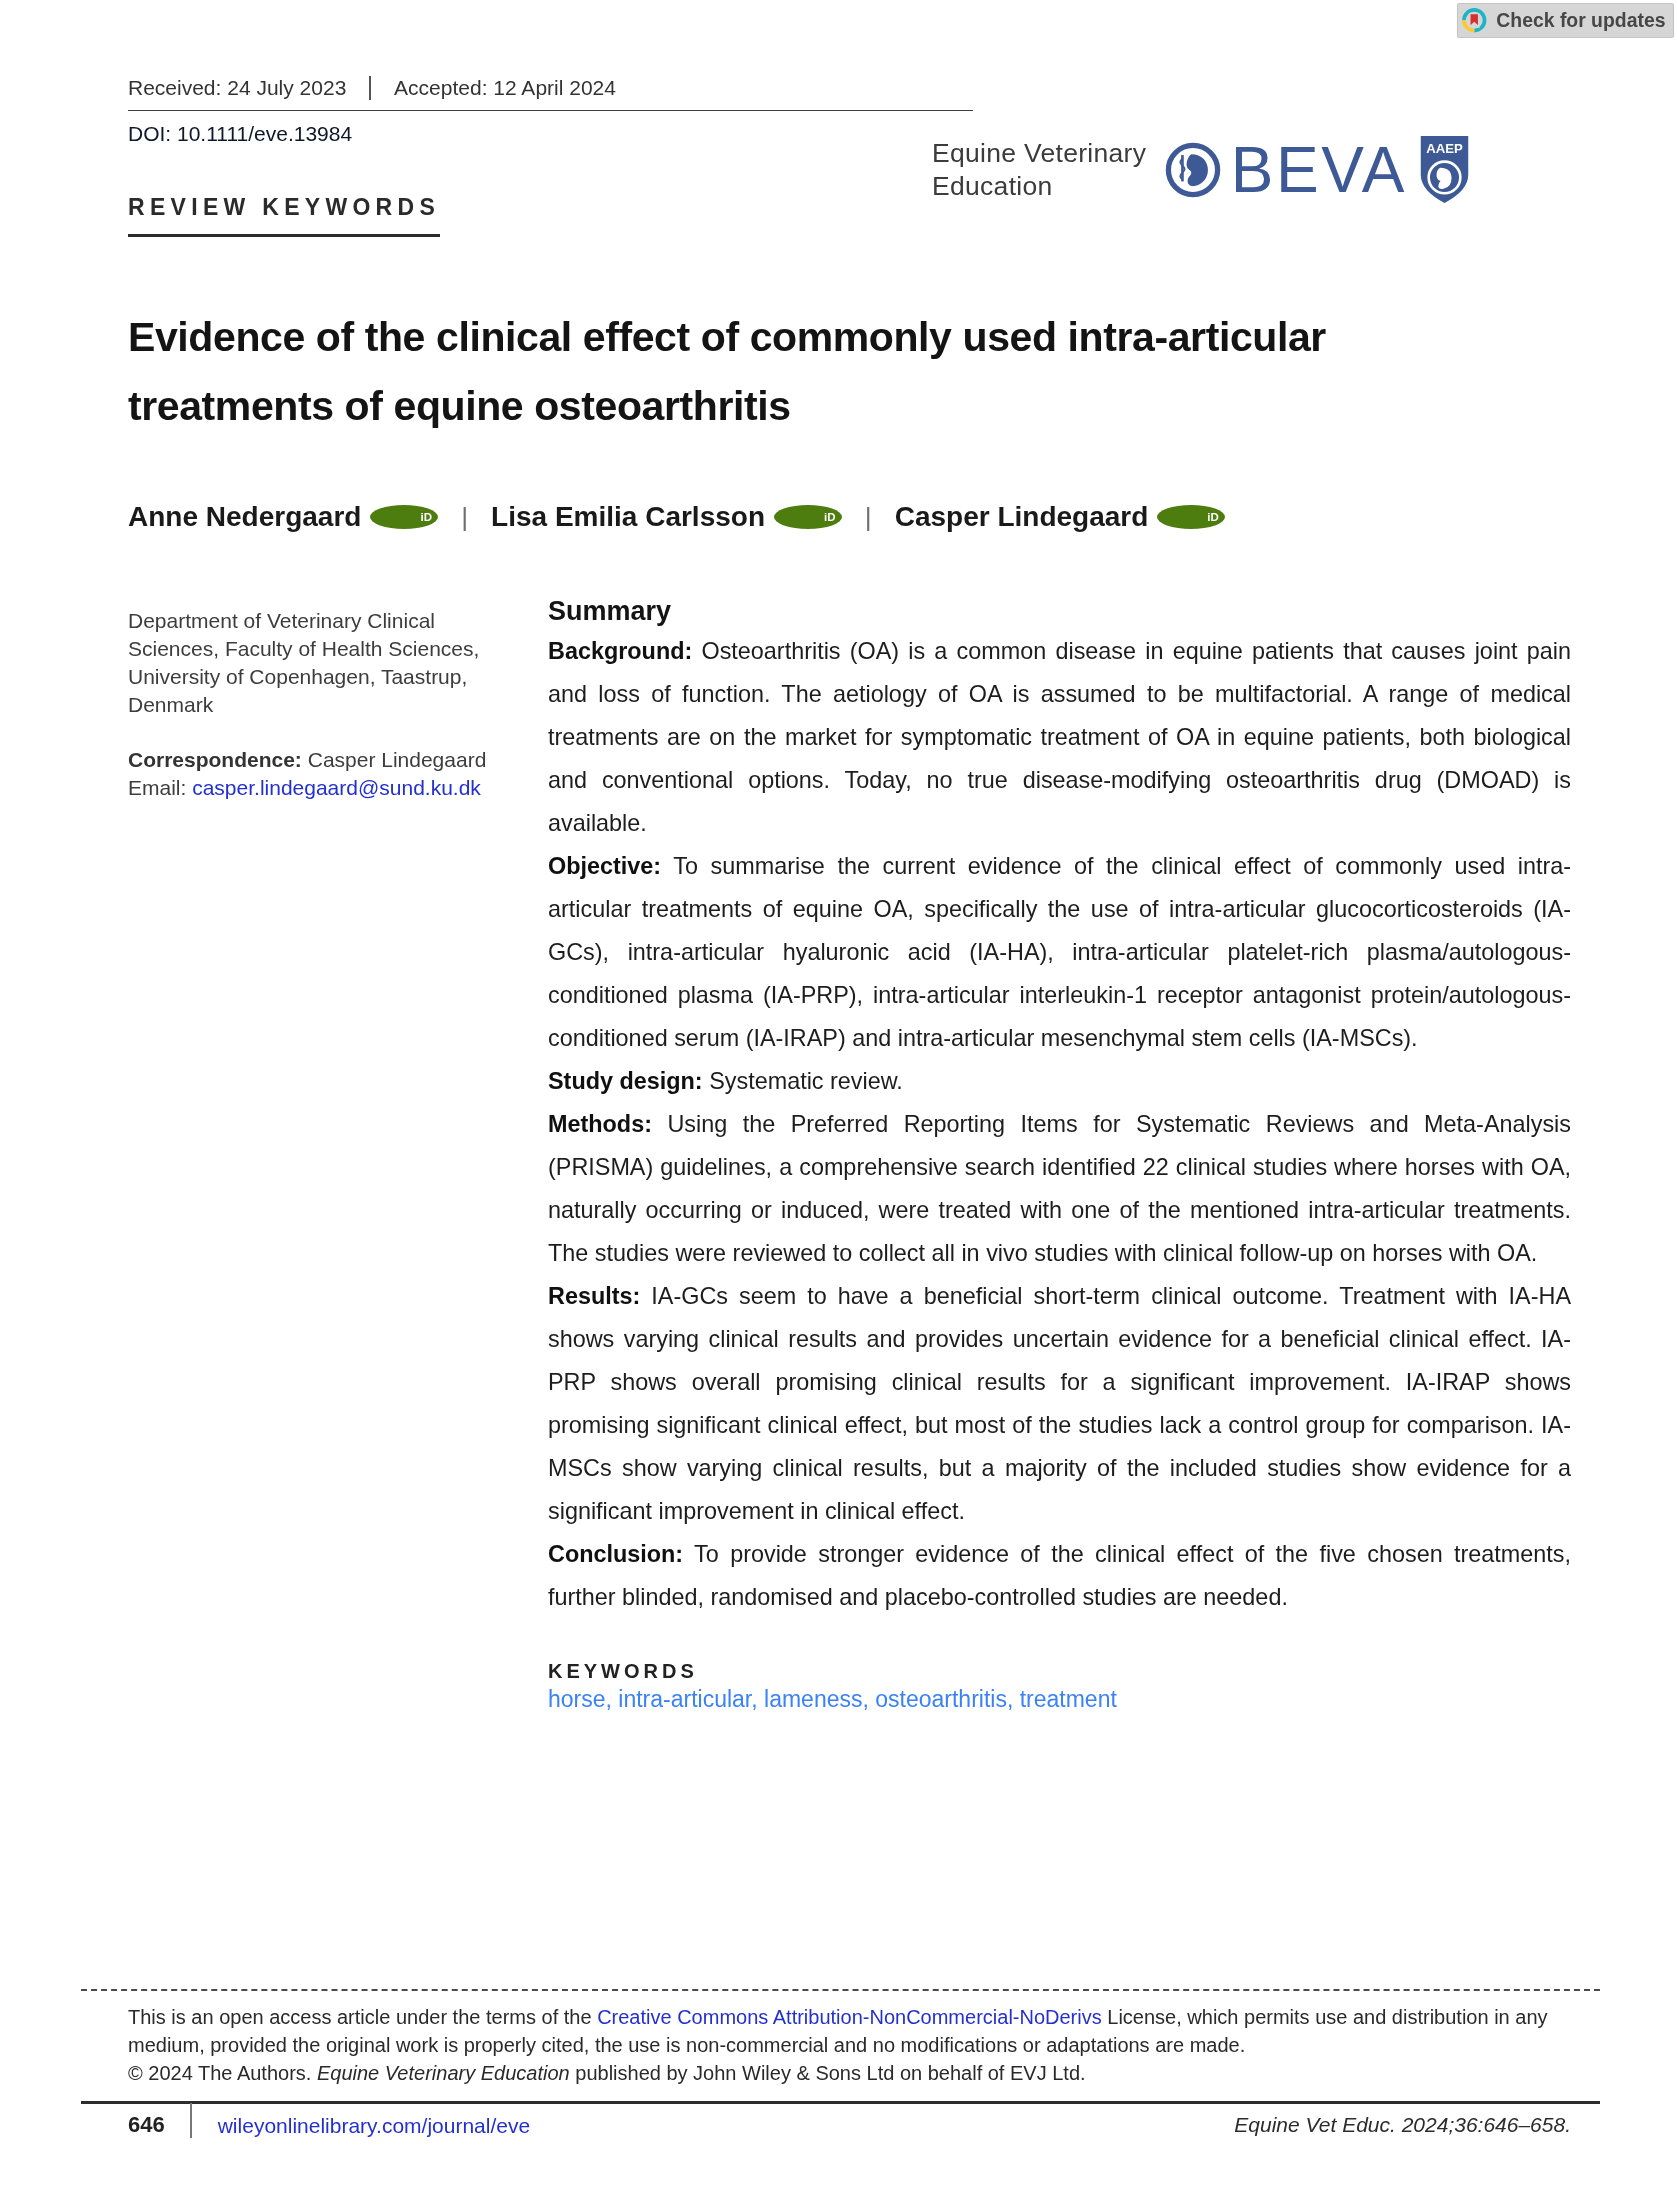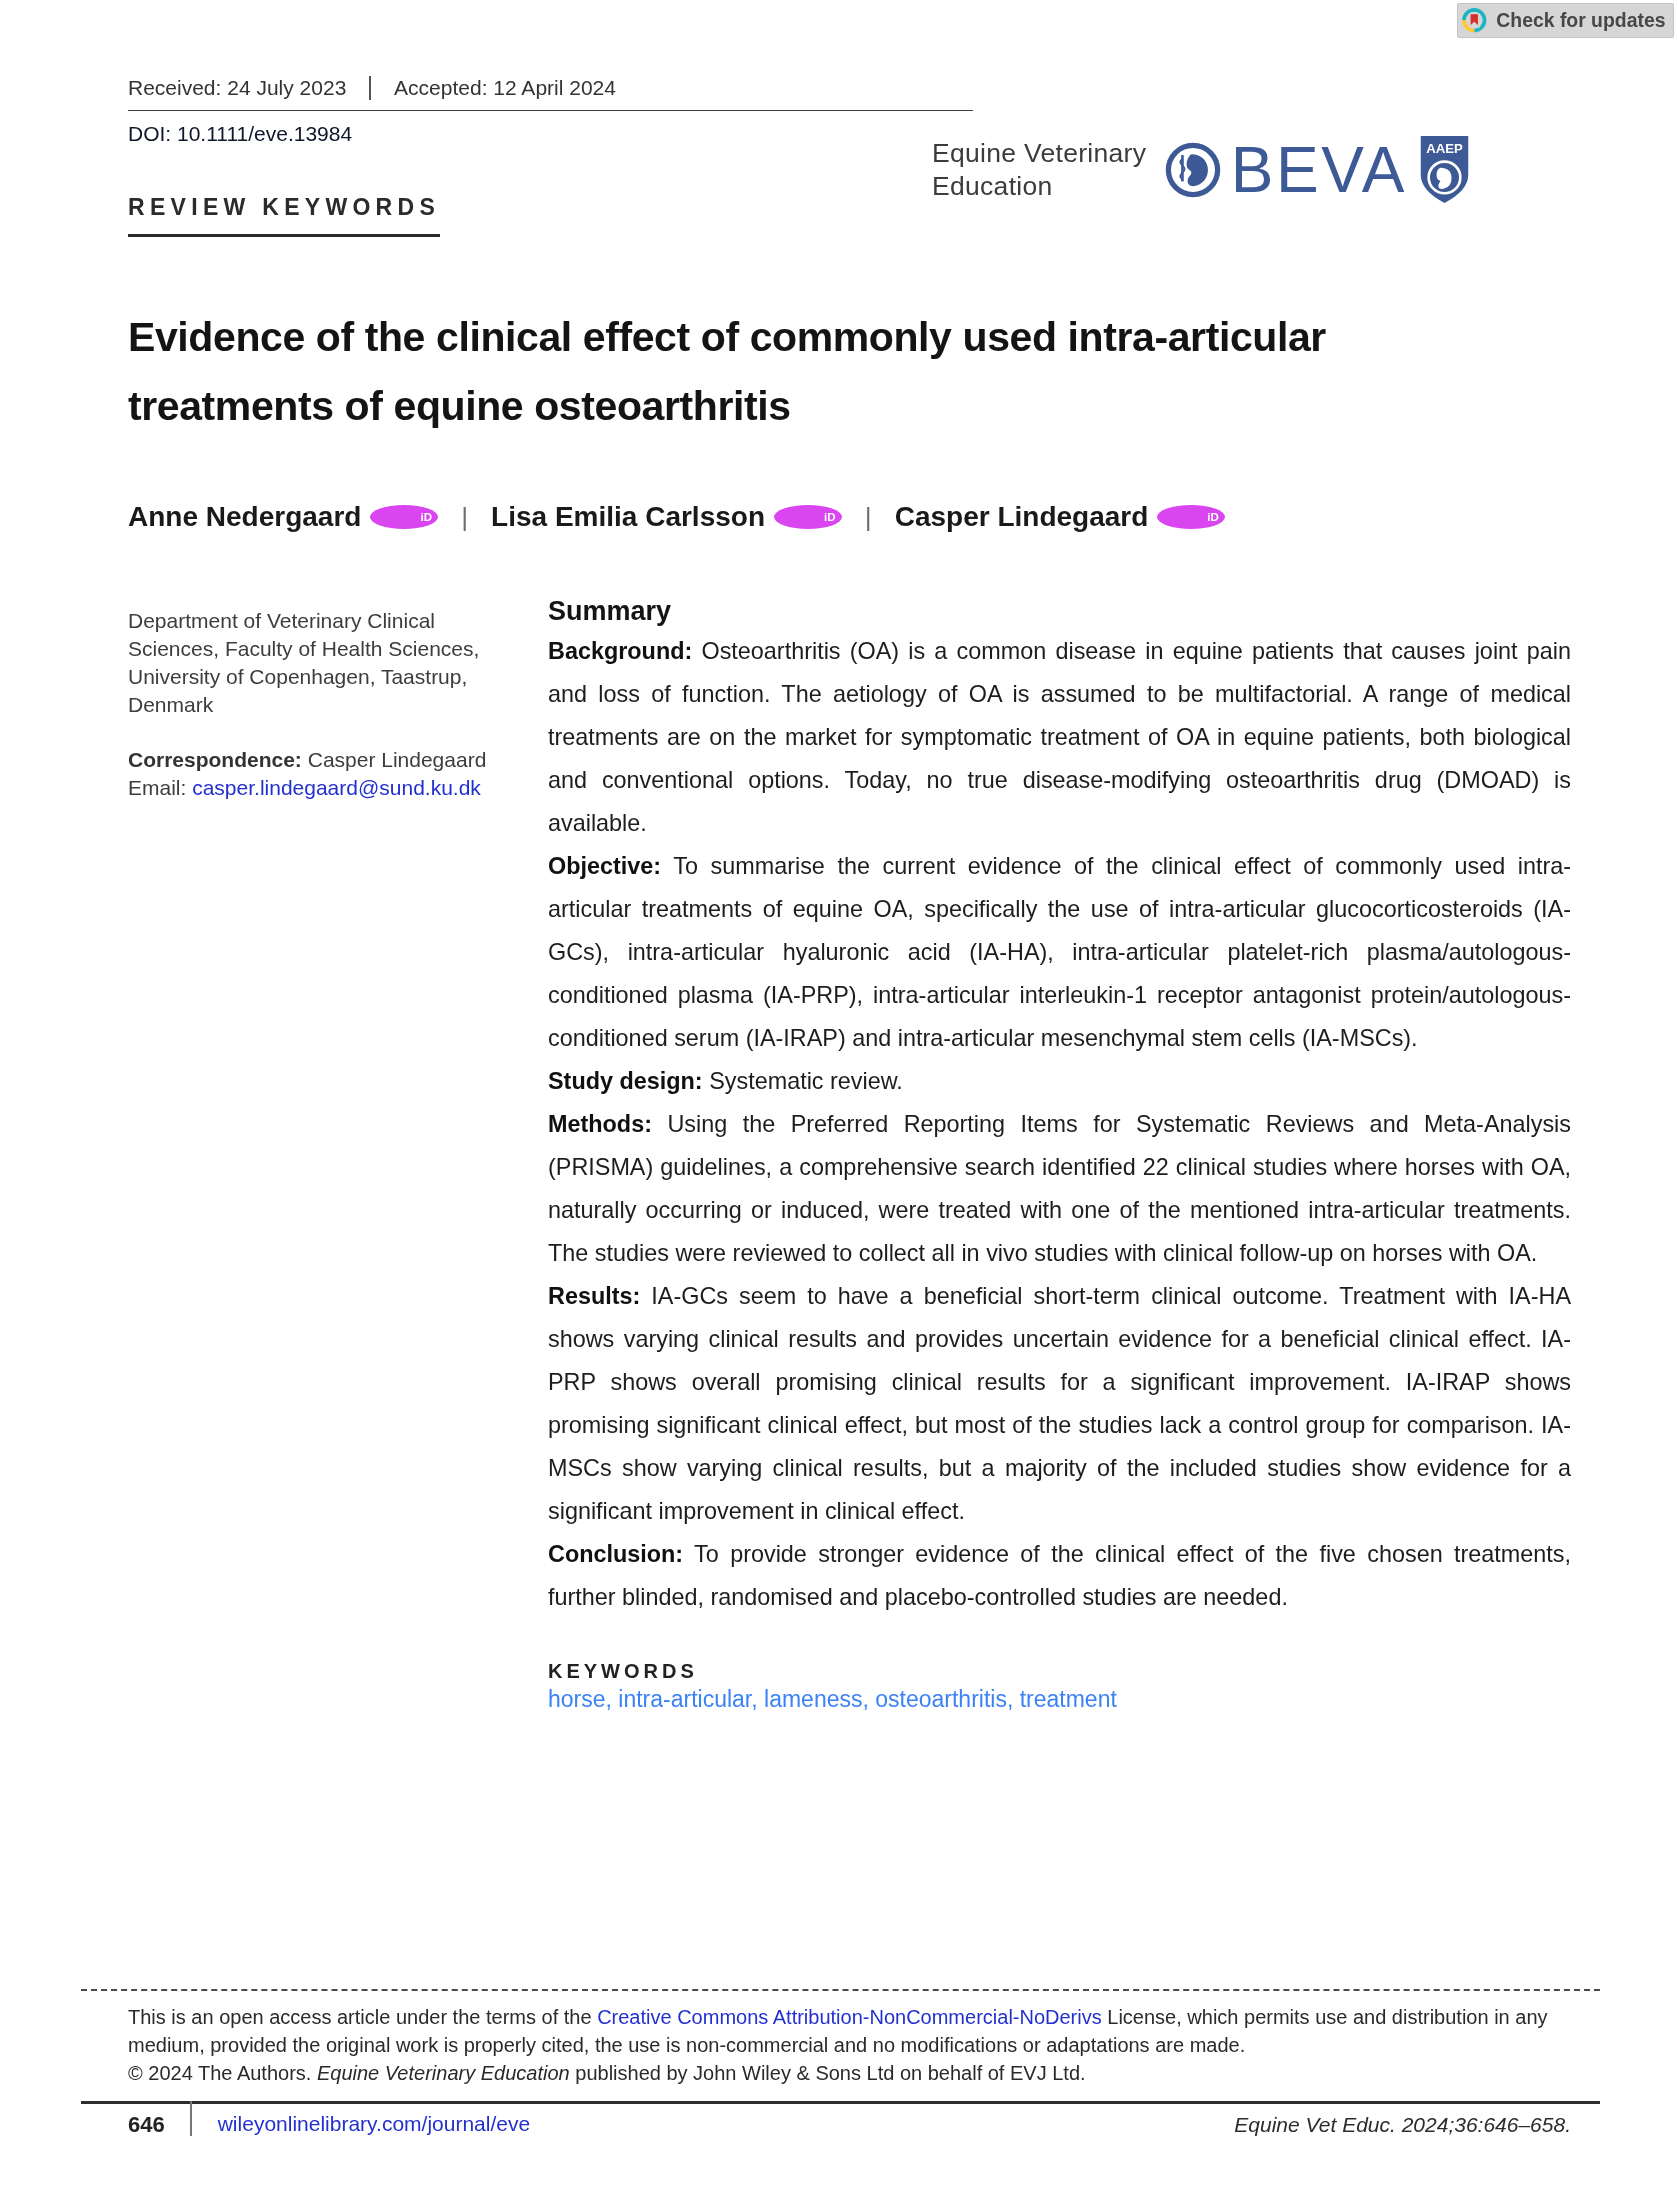--- a/index.html
+++ b/index.html
@@ -30,21 +30,21 @@
     letter-spacing:5.3px;color:#2b2b2b;padding-bottom:13.2px;border-bottom:3.5px solid #2b2b2b;}
 
   
   .title{position:absolute;left:128px;top:303px;width:1412px;font-size:41px;line-height:69px;
     font-weight:700;color:#141414;letter-spacing:-0.4px;}
 
   
   .authors{position:absolute;left:128px;top:501px;display:flex;align-items:center;
     font-size:28px;font-weight:700;color:#1a1a1a;white-space:nowrap;}
   .author{display:flex;align-items:center;}
-  .orcid-badge{width:24px;height:24px;border-radius:50%;background:#d946ef;color:#fff;
+  .orcid-badge{width:24px;height:24px;border-radius:50%;background:#4d7c0f;color:#fff;
     font-size:11.5px;font-weight:700;display:inline-flex;align-items:center;justify-content:center;
     margin-left:8.8px;cursor:pointer;padding-left:44px;}
   .author-sep{margin:0 23px;color:#707070;font-weight:300;font-size:26.5px;}
 
   
   .aside{position:absolute;left:128px;top:607px;width:379px;font-size:21px;line-height:28px;color:#3d3d3d;}
   .correspondence{margin-top:27px;}
   .corr-label{font-weight:700;color:#333;}
   a.link{color:#2330d0;text-decoration:none;cursor:pointer;}
 
@@ -61,21 +61,21 @@
   
   .license{position:absolute;left:81px;top:1989px;width:1519px;
     border-top:2.2px dashed #4a4a4a;padding-top:12.4px;box-sizing:border-box;}
   .license-inner{margin-left:47px;font-size:20px;line-height:28px;color:#2a2a2a;}
   .license-inner p{margin:0;}
 
   .bottom-rule{position:absolute;left:81px;top:2101px;width:1519px;height:3.1px;background:#2d2d2d;}
 
   .page-footer{position:absolute;left:128px;top:2112px;width:1443px;
     display:flex;justify-content:space-between;align-items:center;}
-  .footer-left{display:flex;align-items:flex-start;gap:8px;}
+  .footer-left{display:flex;align-items:flex-end;gap:8px;}
   .page-num{font-size:22px;font-weight:700;color:#222;}
   .footer-divider{width:1.8px;height:35px;background:#777;margin:-10.6px 17.6px 0 17.6px;}
   .footer-link{font-size:21px;}
   .citation{font-size:21px;font-style:italic;color:#2c2c2c;}
 </style>
 </head>
 <body>
 
 <div class="page">
 

